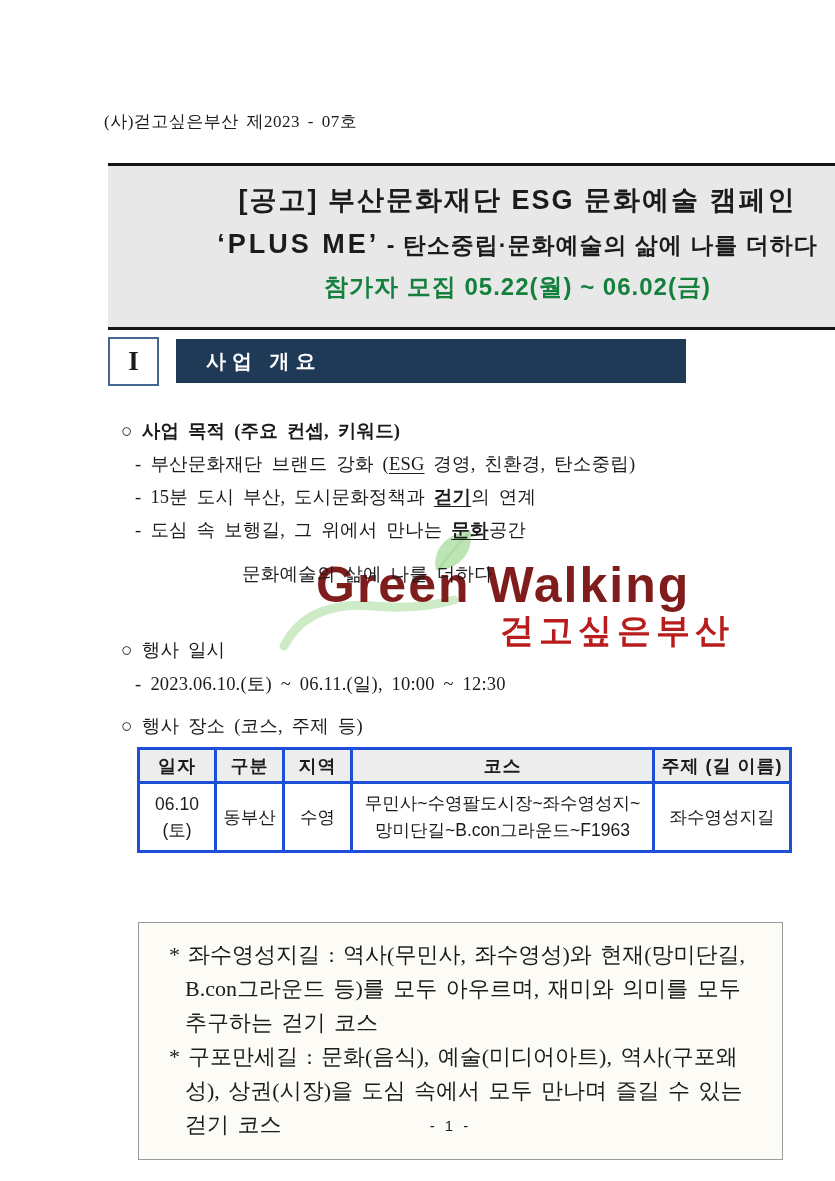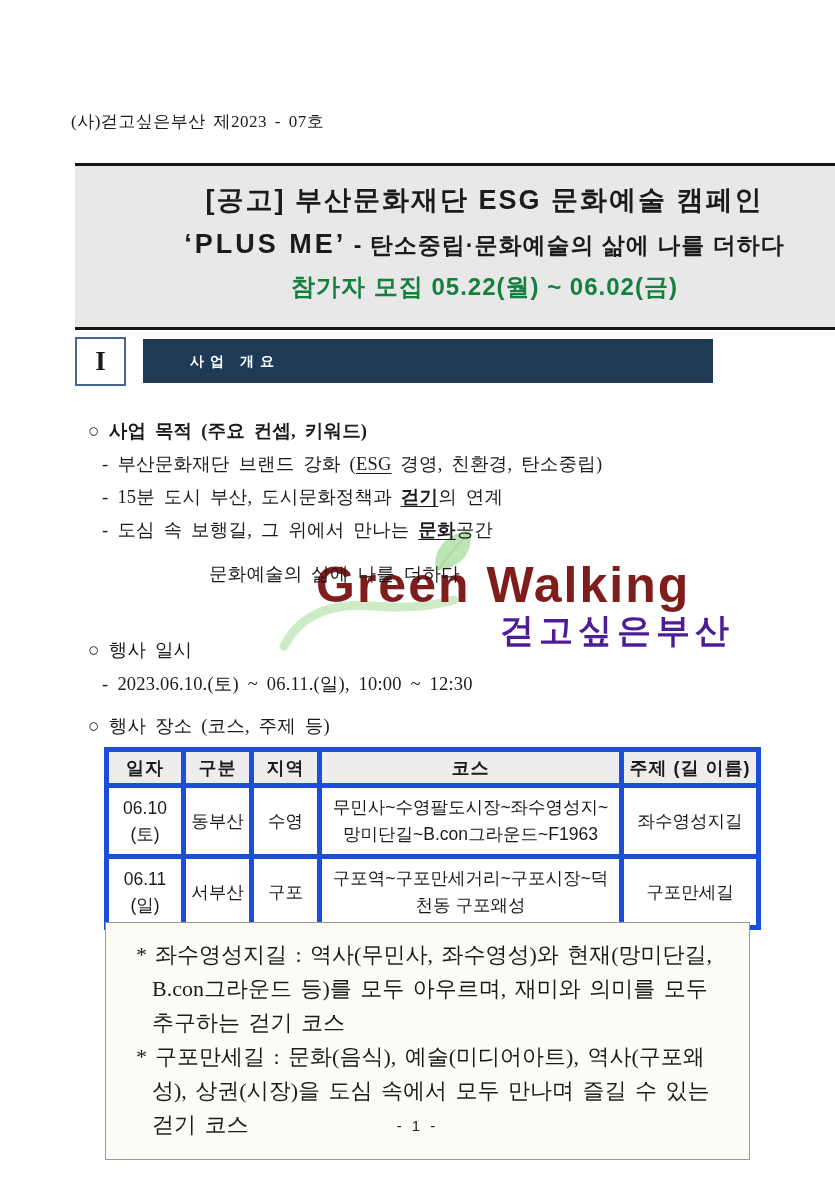--- a/index.html
+++ b/index.html
@@ -6,25 +6,25 @@
   .page {
     position:relative; width:835px; height:1181px; margin:0 auto;
     background:#ffffff; overflow:hidden;
     font-family:"Liberation Serif","DejaVu Serif",serif; color:#1b1b1b;
   }
 
   
   .wm { position:absolute; z-index:0; pointer-events:none; white-space:nowrap;
         font-family:"Liberation Sans","DejaVu Sans",sans-serif; font-weight:bold; }
   .wm-en { left:316px; top:556px; font-size:50px; letter-spacing:2px; color:#7f1d1d; }
-  .wm-ko { left:500px; top:608px; font-size:34px; letter-spacing:5px; color:#4c1d95; }
+  .wm-ko { left:500px; top:608px; font-size:34px; letter-spacing:5px; color:#b91c1c; }
   .wm-shape { position:absolute; z-index:0; pointer-events:none; }
 
   
-  .layer { position:absolute; z-index:1; }
+  .layer { position:absolute; z-index:1;margin-left:33px; }
 
   .doc-number {
     left:71px; top:110px; font-size:17px; letter-spacing:0.5px; word-spacing:3px;
   }
 
   
   .title-box {
     left:75px; top:163px; width:819px; box-sizing:border-box;
     background:#e8e8e8; border-top:3px solid #141414; border-bottom:3px solid #141414;
     text-align:center; padding:12px 4px 20px;
@@ -37,23 +37,23 @@
 
   
   .section-header { left:75px; top:337px; width:693px; height:52px; }
   .numeral-box {
     position:absolute; left:0; top:0; width:51px; height:49px; box-sizing:border-box;
     border:2px solid #44688f; background:#ffffff;
     display:flex; align-items:center; justify-content:center;
     font-family:"Liberation Serif","DejaVu Serif",serif; font-size:27px; font-weight:bold;
   }
   .section-bar {
-    position:absolute; left:68px; top:2px; width:570px; height:44px; box-sizing:border-box;
-    background:#1e3a57; color:#ffffff; line-height:44px; padding-left:47px;
-    font-family:"Liberation Sans","DejaVu Sans",sans-serif; font-size:14px; font-weight:bold;
+    position:absolute; left:68px; top:2px; width:510px; height:44px; box-sizing:border-box;
+    background:#1e3a57; color:#ffffff; line-height:44px; padding-left:30px;
+    font-family:"Liberation Sans","DejaVu Sans",sans-serif; font-size:20px; font-weight:bold;
     letter-spacing:6px;
   }
 
   
   .ov { font-size:18.5px; word-spacing:4px; letter-spacing:0.2px; white-space:nowrap; }
   .ov .bullet { font-size:19px; margin-right:9px; }
   .ov .dash { margin-right:9px; }
   .ov-purpose { left:88px; top:414px; }
   .ov-purpose .heading { font-weight:bold; line-height:33px; }
   .ov-purpose .item { line-height:33px; padding-left:14px; }
@@ -71,21 +71,21 @@
 
   
   .schedule-table {
     left:104px; top:747px; width:652px;
   }
   .schedule-table table {
     width:652px; border-collapse:collapse; table-layout:fixed;
     font-family:"Liberation Sans","DejaVu Sans",sans-serif; font-size:17.5px;
     text-align:center; border:2px solid #3a3a3a;
   }
-  .schedule-table th, .schedule-table td { border:5px solid #1d4ed8; padding:2px 5px; }
+  .schedule-table th, .schedule-table td { border:3px solid #1d4ed8; padding:2px 5px; }
   .schedule-table th { background:#ededed; height:27px; font-size:18px; font-weight:bold; letter-spacing:1px; }
   .schedule-table td { height:62px; line-height:26px; background:#ffffff; }
   .schedule-table .course { word-break:break-all; line-height:27px; }
   .date-cell span { display:block; line-height:26px; }
 
   
   .notes-box {
     left:105px; top:922px; width:645px; box-sizing:border-box;
     border:1px solid #9a9a9a; background:#fcfbf5;
     padding:15px 20px 17px 22px; font-size:22px; line-height:34px; word-spacing:3px;
@@ -184,30 +184,20 @@
         <tr>
           <td class="date-cell">
             <span>06.10</span>
             <span>(토)</span>
           </td>
           <td>동부산</td>
           <td>수영</td>
           <td class="course">무민사~수영팔도시장~좌수영성지~망미단길~B.con그라운드~F1963</td>
           <td>좌수영성지길</td>
         </tr>
-        <tr>
-          <td class="date-cell">
-            <span>06.11</span>
-            <span>(일)</span>
-          </td>
-          <td>서부산</td>
-          <td>구포</td>
-          <td class="course">구포역~구포만세거리~구포시장~덕천동 구포왜성</td>
-          <td>구포만세길</td>
-        </tr>
       </tbody>
     </table>
   </div>
 
   <div class="layer notes-box">
     <div class="note-item">
       <span class="star">*</span><span>좌수영성지길 : 역사(무민사, 좌수영성)와 현재(망미단길, B.con그라운드 등)를 모두 아우르며, 재미와 의미를 모두 추구하는 걷기 코스</span>
     </div>
     <div class="note-item">
       <span class="star">*</span><span>구포만세길 : 문화(음식), 예술(미디어아트), 역사(구포왜성), 상권(시장)을 도심 속에서 모두 만나며 즐길 수 있는 걷기 코스</span>

